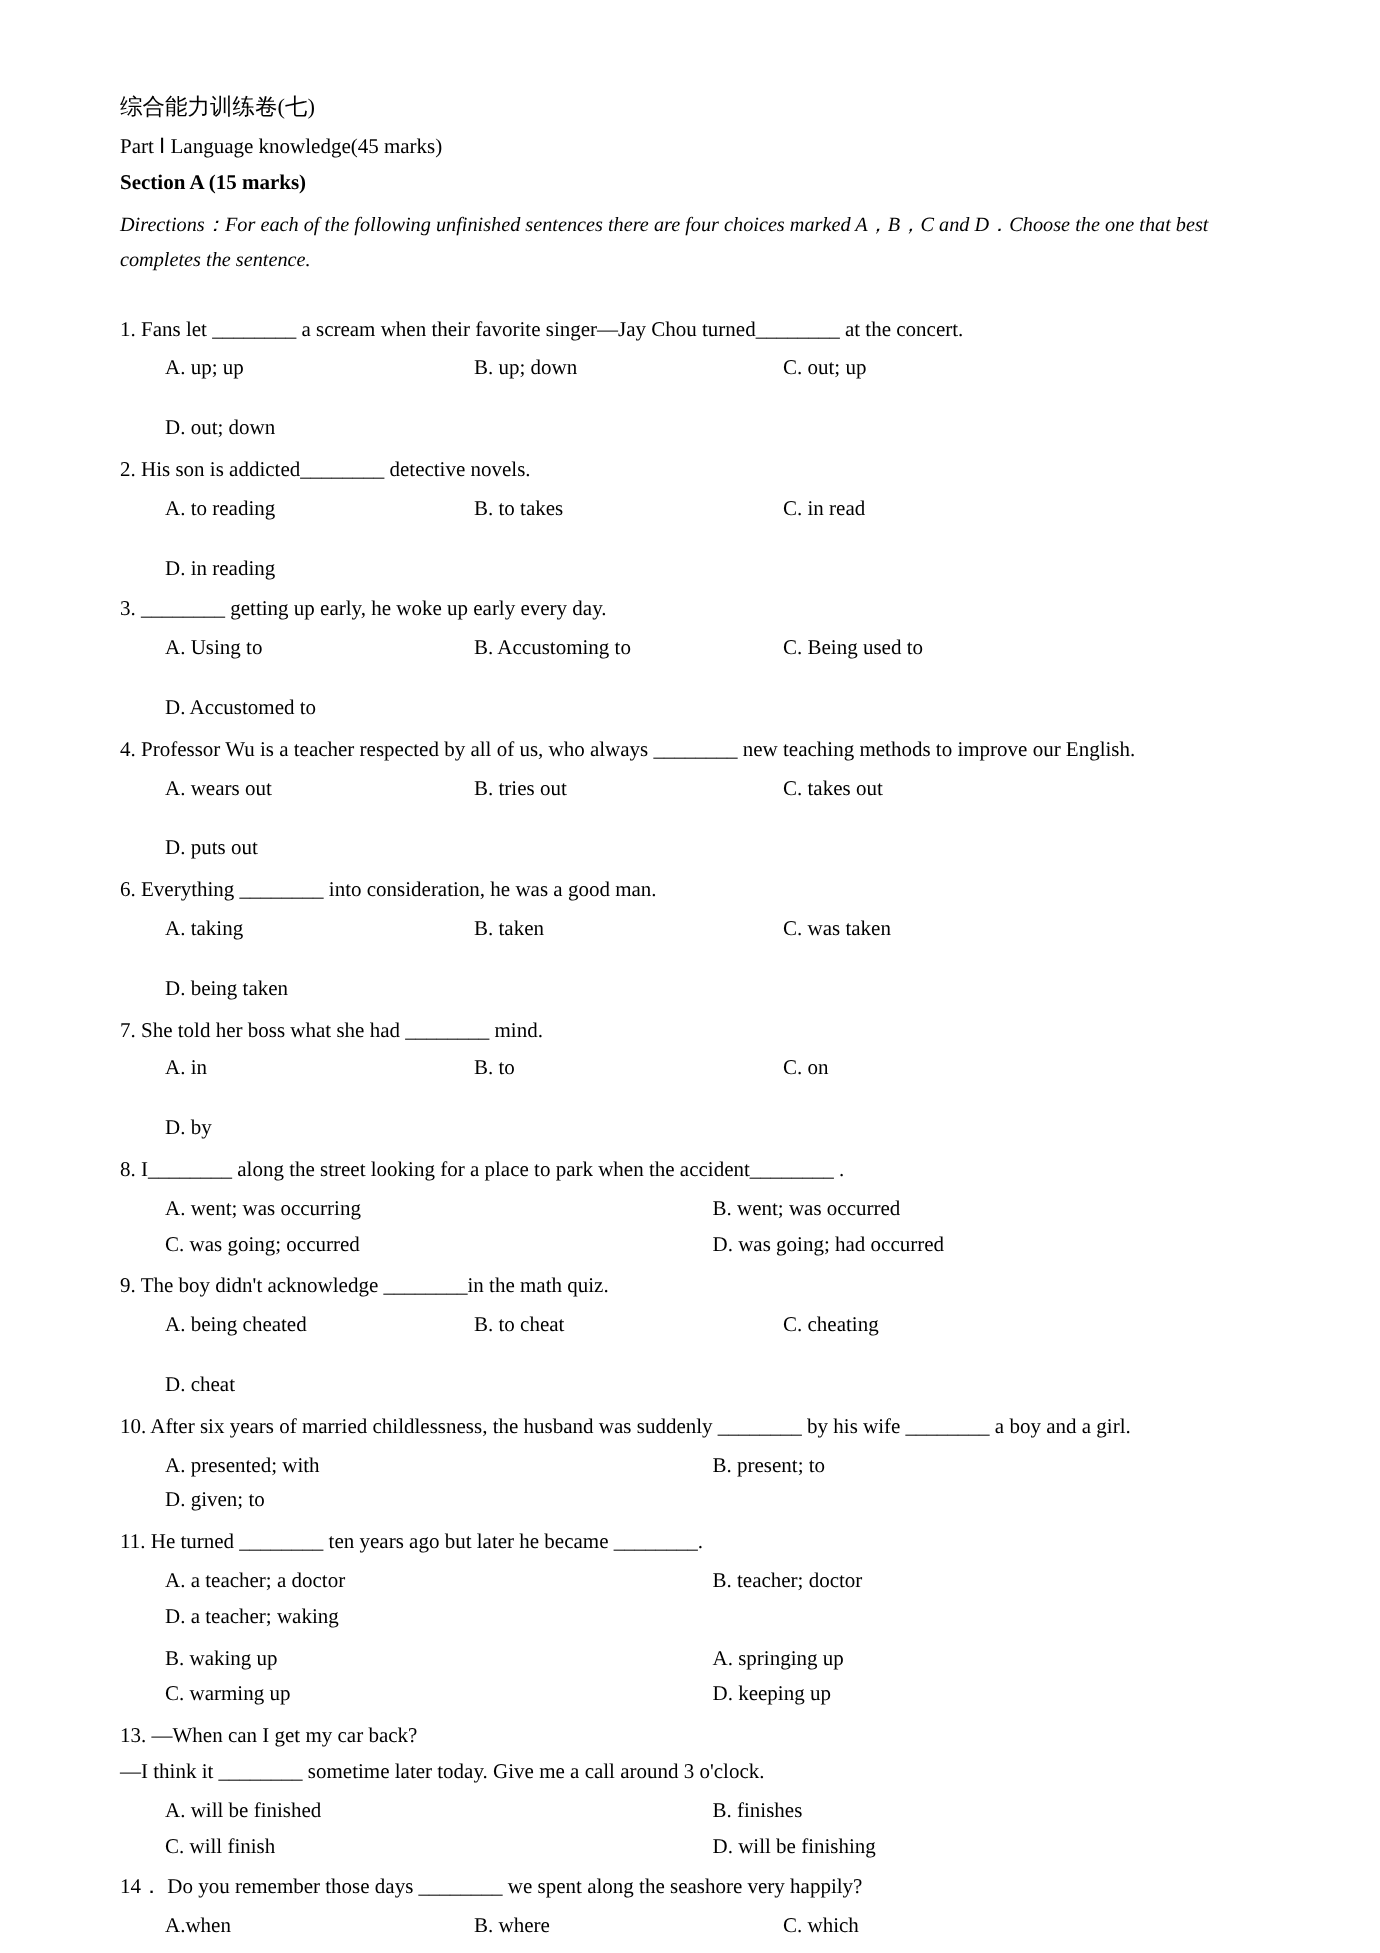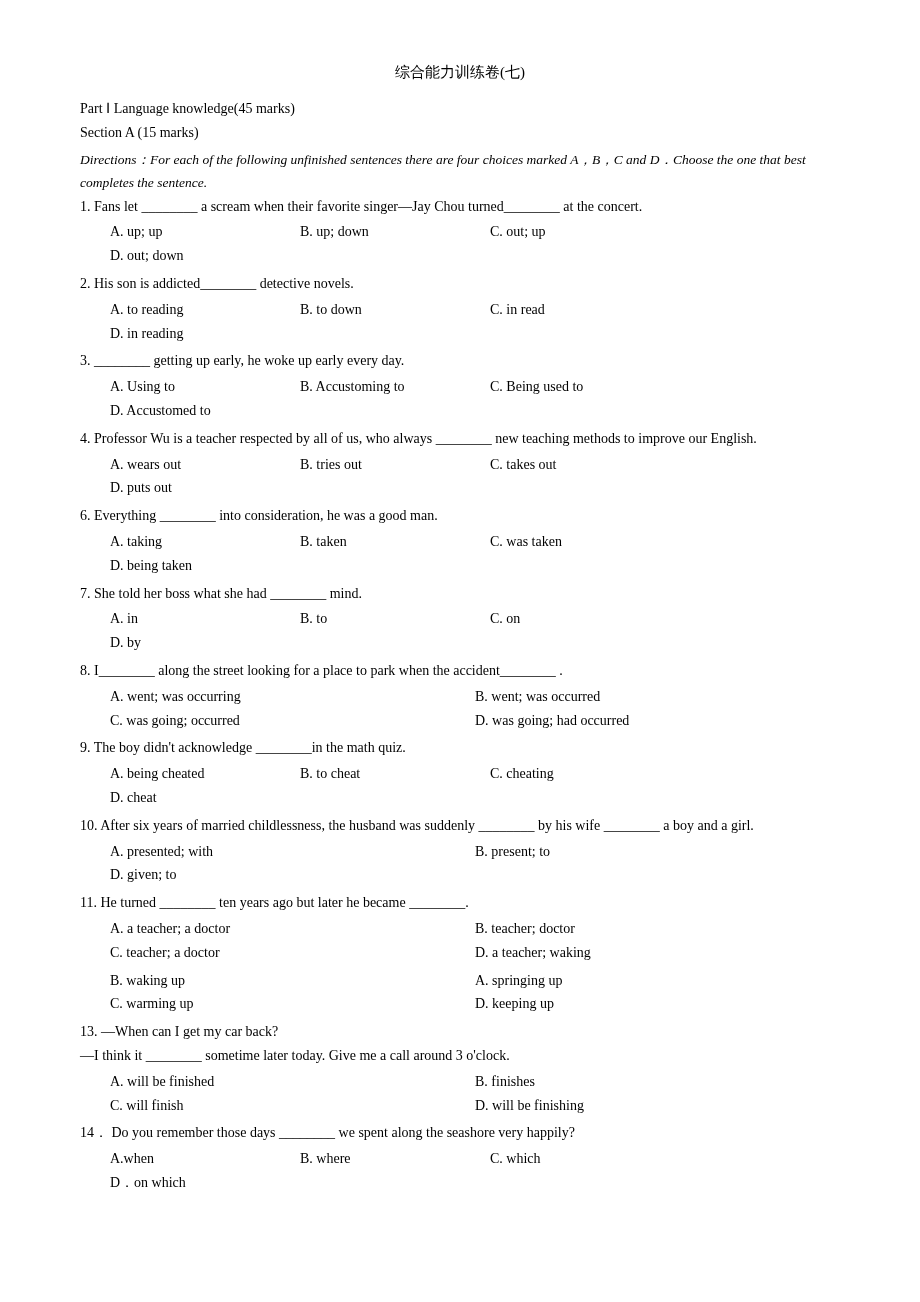--- a/index.html
+++ b/index.html
@@ -7,51 +7,50 @@
       background: #fff;
       font-family: "Times New Roman", Times, serif;
       font-size: 14px;
       color: #000;
       width: 920px;
       min-height: 1302px;
       padding: 60px 80px 60px 80px;
       line-height: 1.6;
     }
     .page-title {
-      text-align: center;
       font-size: 15px;
-      margin-bottom: 14px;
+      margin-bottom: 4px;
     }
     .part-heading {
       font-weight: normal;
       font-size: 14px;
       margin-bottom: 2px;
     }
     .section-heading {
-      font-weight: normal;
+      font-weight: bold;
       font-size: 14px;
       margin-bottom: 4px;
     }
     .directions {
       font-style: italic;
       font-size: 13.5px;
-      margin-bottom: 0;
+      margin-bottom: 24px;
       line-height: 1.7;
     }
     .question-block {
       margin-bottom: 4px;
     }
     .question-text {
       margin-bottom: 2px;
       line-height: 1.7;
     }
     .options-row {
       display: flex;
       flex-wrap: wrap;
-      gap: 0px;
+      gap: 16px;
       margin-bottom: 2px;
       padding-left: 30px;
     }
     .option {
       min-width: 180px;
       margin-right: 10px;
       line-height: 1.7;
     }
     .options-two {
       display: grid;
@@ -77,21 +76,21 @@
           <span class="option">A. up; up</span>
           <span class="option">B. up; down</span>
           <span class="option">C. out; up</span>
           <span class="option">D. out; down</span>
         </div>
       </div>
       <div class="question-block">
         <div class="question-text"><span>        2. </span>His son is addicted________ detective novels.</div>
         <div class="options-row">
           <span class="option">A. to reading</span>
-          <span class="option">B. to down</span>
+          <span class="option">B. to takes</span>
           <span class="option">C. in read</span>
           <span class="option">D. in reading</span>
         </div>
       </div>
       <div class="question-block">
         <div class="question-text"><span>        3. </span>________ getting up early, he woke up early every day.</div>
         <div class="options-row">
           <span class="option">A. Using to</span>
           <span class="option">B. Accustoming to</span>
           <span class="option">C. Being used to</span>
@@ -149,21 +148,20 @@
           <div class="option">A. presented; with</div>
           <div class="option">B. present; to</div>
           <div class="option">D. given; to</div>
         </div>
       </div>
       <div class="question-block">
         <div class="question-text"><span>        11. </span>He turned ________ ten years ago but later he became ________.</div>
         <div class="options-two">
           <div class="option">A. a teacher; a doctor</div>
           <div class="option">B. teacher; doctor</div>
-          <div class="option">C. teacher; a doctor</div>
           <div class="option">D. a teacher; waking</div>
         </div>
       </div>
       <div class="question-block">
         <div class="options-two">
           <div class="option">B. waking up</div>
           <div class="option">A. springing up</div>
           <div class="option">C. warming up</div>
           <div class="option">D. keeping up</div>
         </div>

